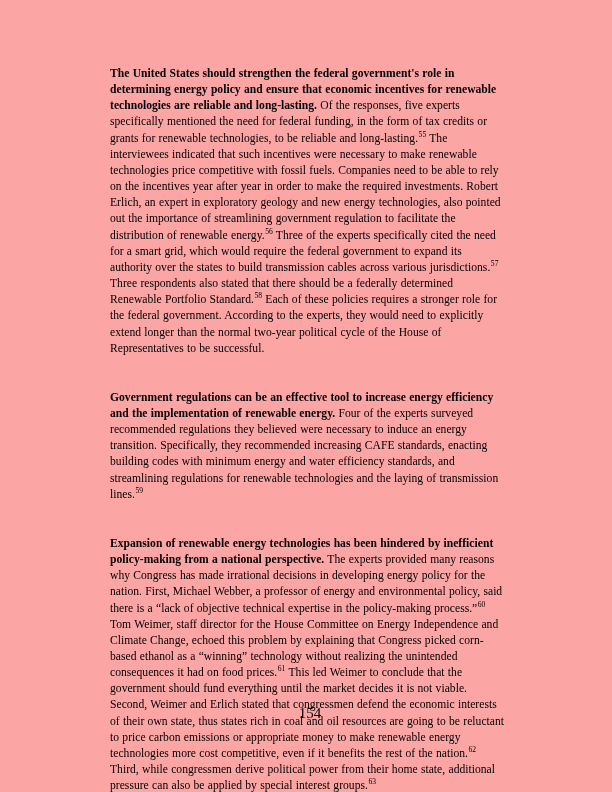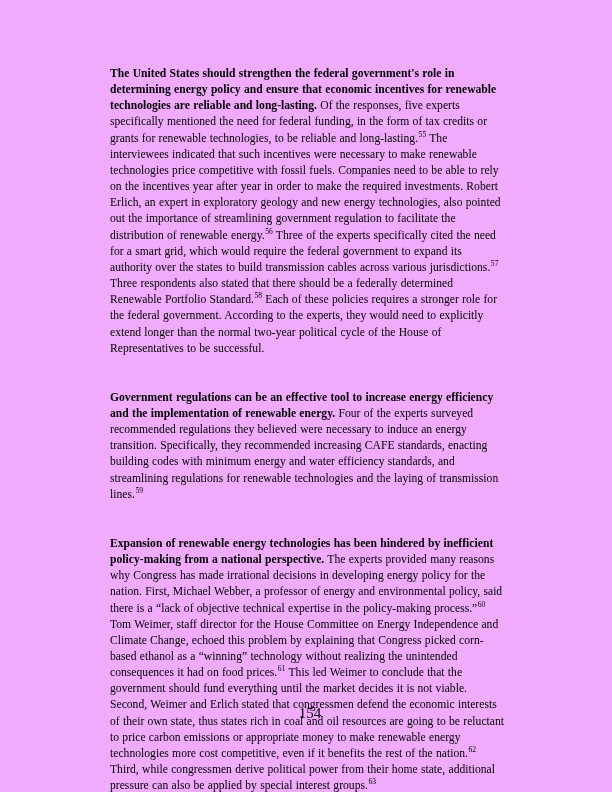--- a/index.html
+++ b/index.html
@@ -17,21 +17,21 @@
     color: #000000;
     -webkit-font-smoothing: antialiased;
   }
 
   #page {
     position: absolute;
     left: 0;
     top: 0;
     width: 612px;
     height: 792px;
-    background: #f0abfc;
+    background: #fca5a5;
   }
 
   #text-column {
     position: absolute;
     left: 110px;
     top: 66px;
     width: 395px;
   }
 
   p.para {

